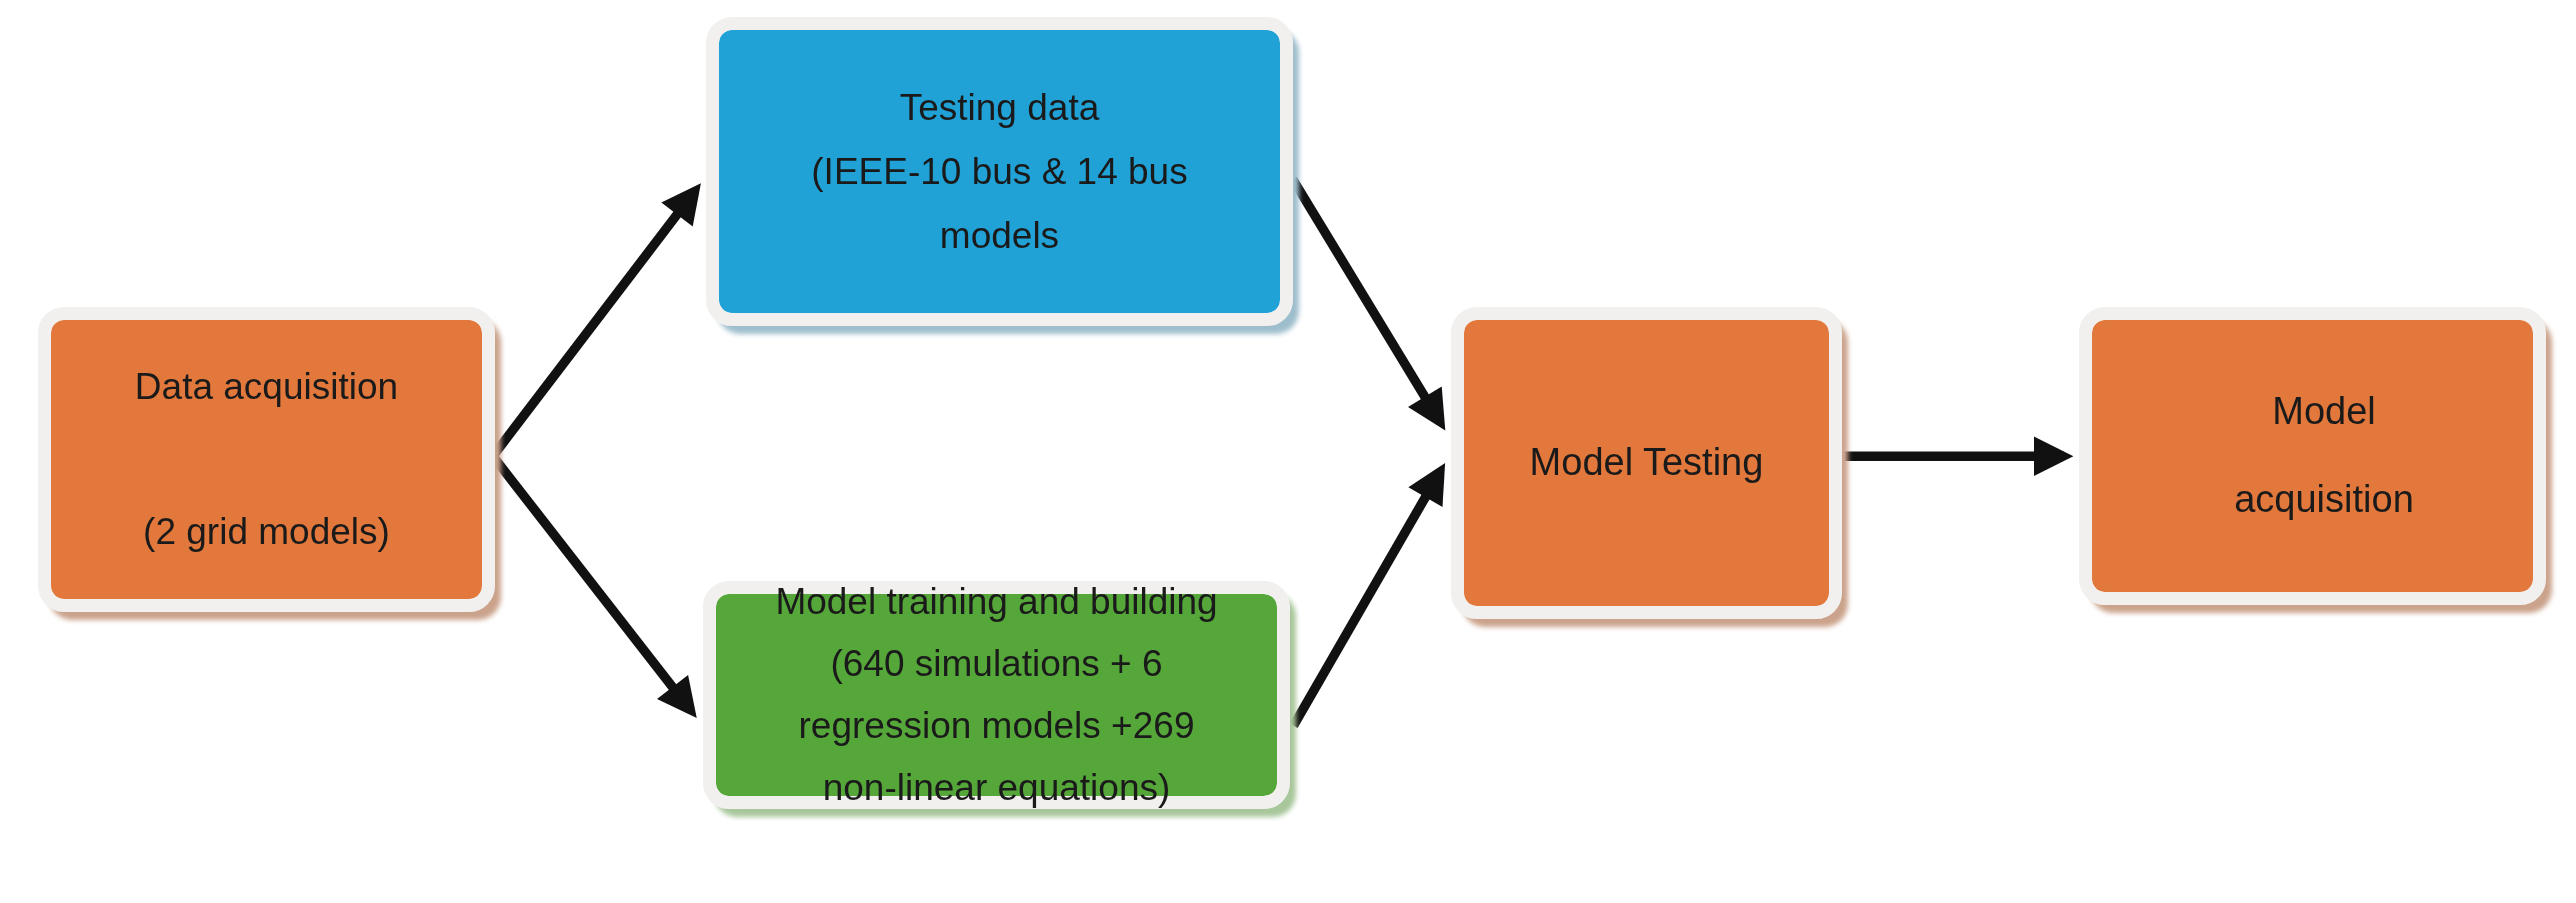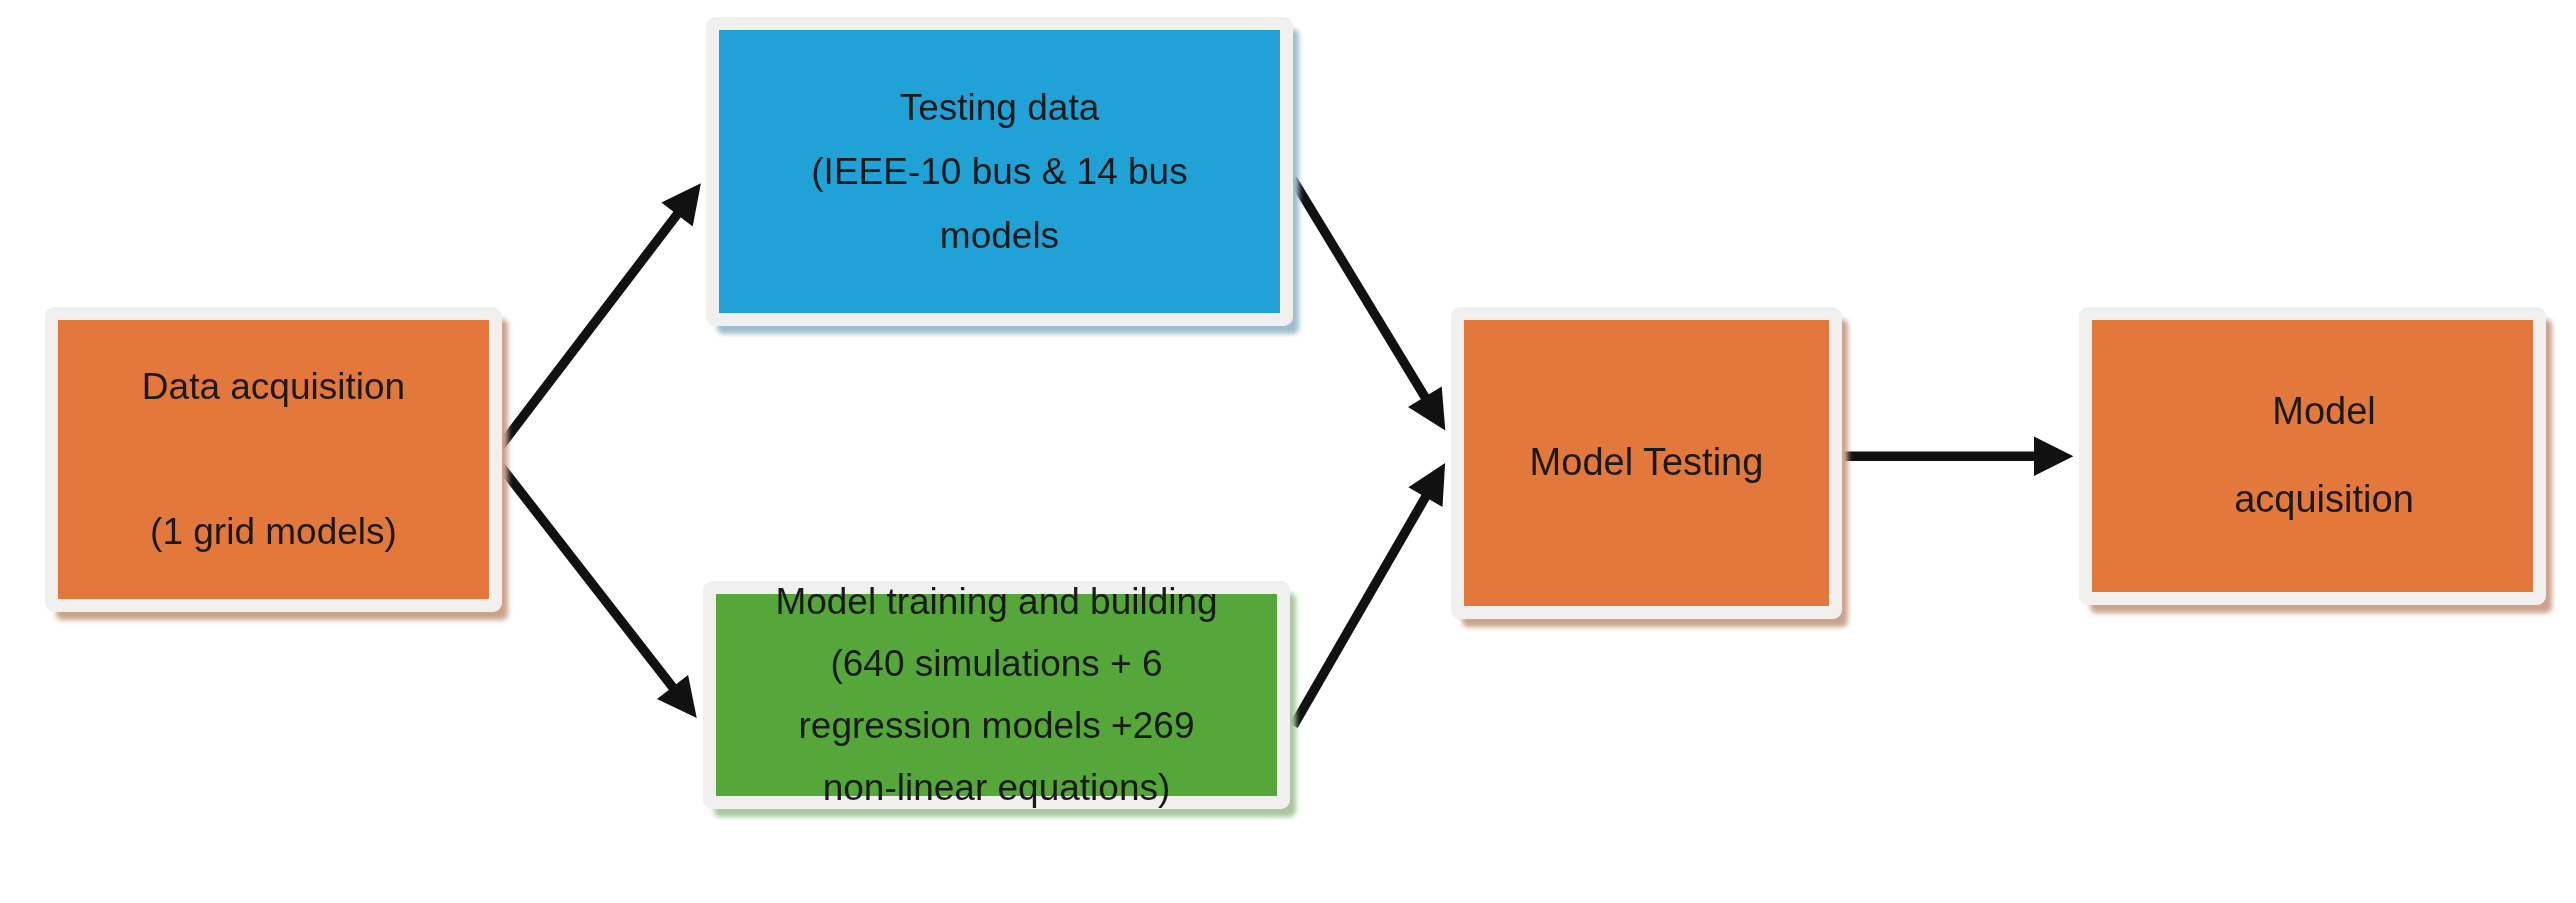--- a/index.html
+++ b/index.html
@@ -6,21 +6,21 @@
   body{
     width:2576px;height:903px;position:relative;overflow:hidden;
     background:#ffffff;
     font-family:"Liberation Sans","DejaVu Sans",sans-serif;
   }
   #arrows{position:absolute;left:0;top:0;width:2576px;height:903px;}
   .node{
     position:absolute;
     box-sizing:border-box;
     border:13.6px solid var(--outline,#f1f0ee);
-    border-radius:9px;
+    border-radius:26px;
     background:var(--fill,#ccc);
     background-clip:padding-box;
     box-shadow:8.5px 10.2px 5.1px -2.6px var(--shadow,rgba(0,0,0,.25));
     display:flex;align-items:center;justify-content:center;
   }
   .lines{
     display:flex;flex-direction:column;align-items:center;justify-content:center;
     text-align:center;color:#1a1a1a;white-space:nowrap;
   }
   .fs-a{font-size:37px;}
@@ -39,24 +39,24 @@
       <path d="M0,0 L10,5 L0,10 Z" fill="#111111"></path>
     </marker>
   </defs>
   <line x1="578" y1="535" x2="815" y2="224" stroke="#111111" stroke-width="11" marker-end="url(#ah)"></line>
   <line x1="578" y1="535" x2="810" y2="833" stroke="#111111" stroke-width="11" marker-end="url(#ah)"></line>
   <line x1="1516" y1="210" x2="1689" y2="495" stroke="#111111" stroke-width="11" marker-end="url(#ah)"></line>
   <line x1="1517" y1="851" x2="1689" y2="553" stroke="#111111" stroke-width="11" marker-end="url(#ah)"></line>
   <line x1="2163" y1="535" x2="2420" y2="535" stroke="#111111" stroke-width="11" marker-end="url(#ah)"></line>
 </svg>
 
-<div class="node" style="left: 38px; top: 307px; width: 457px; height: 305px; margin-left: 7px; --fill: #e2783c; --shadow: #cba38c;">
+<div class="node" style="left: 38px; top: 307px; width: 457px; height: 305px; --fill: #e2783c; --shadow: #cba38c;">
   <div class="lines fs-a gap-wide">
     <span>Data acquisition</span>
-    <span>(1 grid models)</span>
+    <span>(2 grid models)</span>
   </div>
 </div>
 
 <div class="node" style="left: 706px; top: 17px; width: 587px; height: 309px; --fill: #21a2d6; --shadow: #9fbecd;">
   <div class="lines fs-a lh-blue">
     <span>Testing data</span>
     <span>(IEEE-10 bus &amp; 14 bus</span>
     <span>models</span>
   </div>
 </div>

